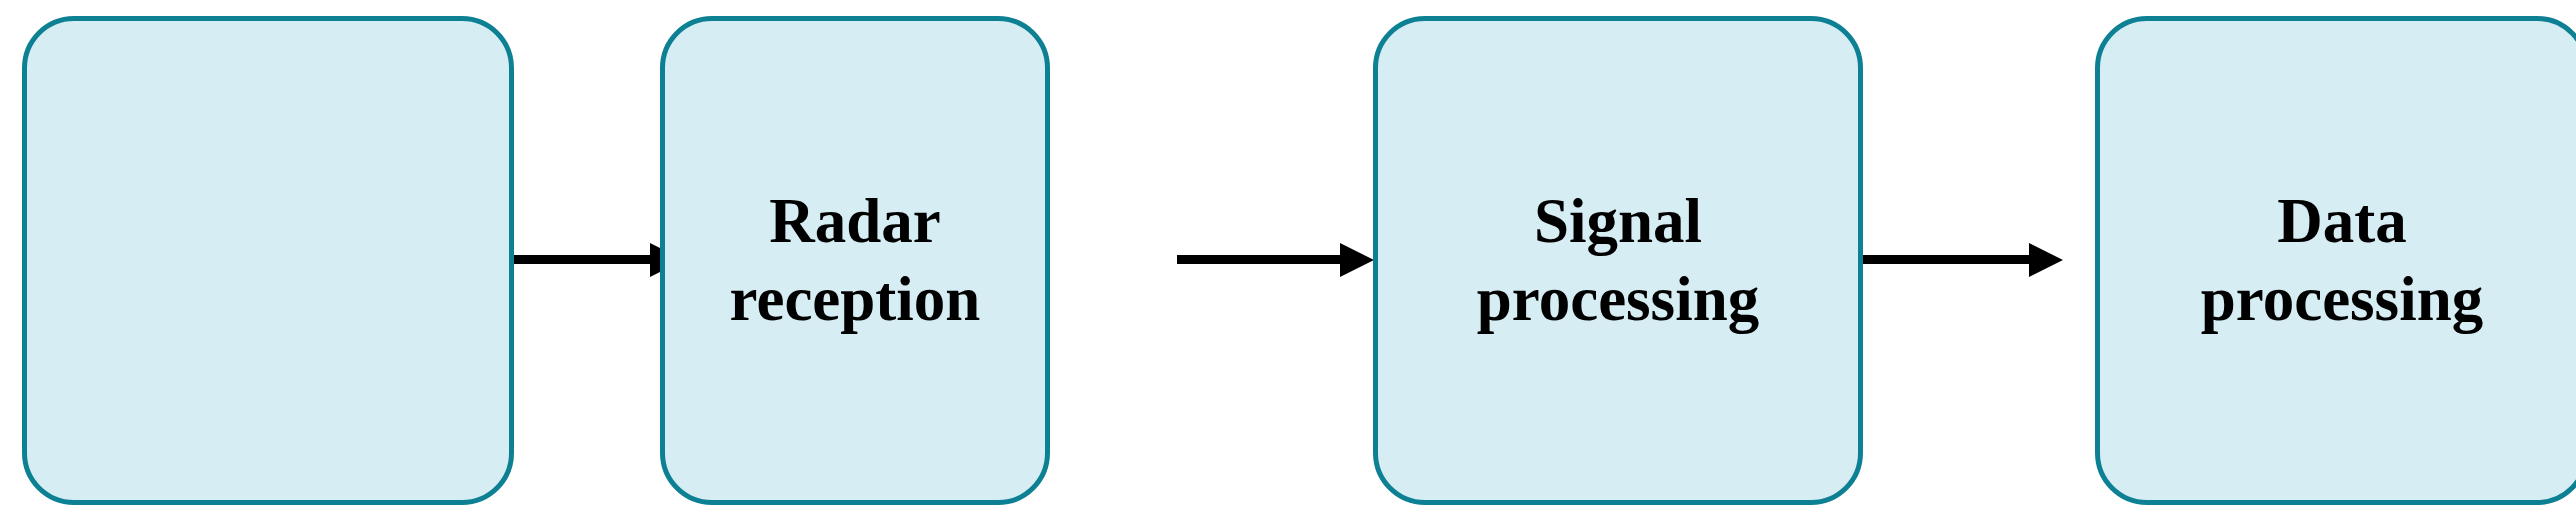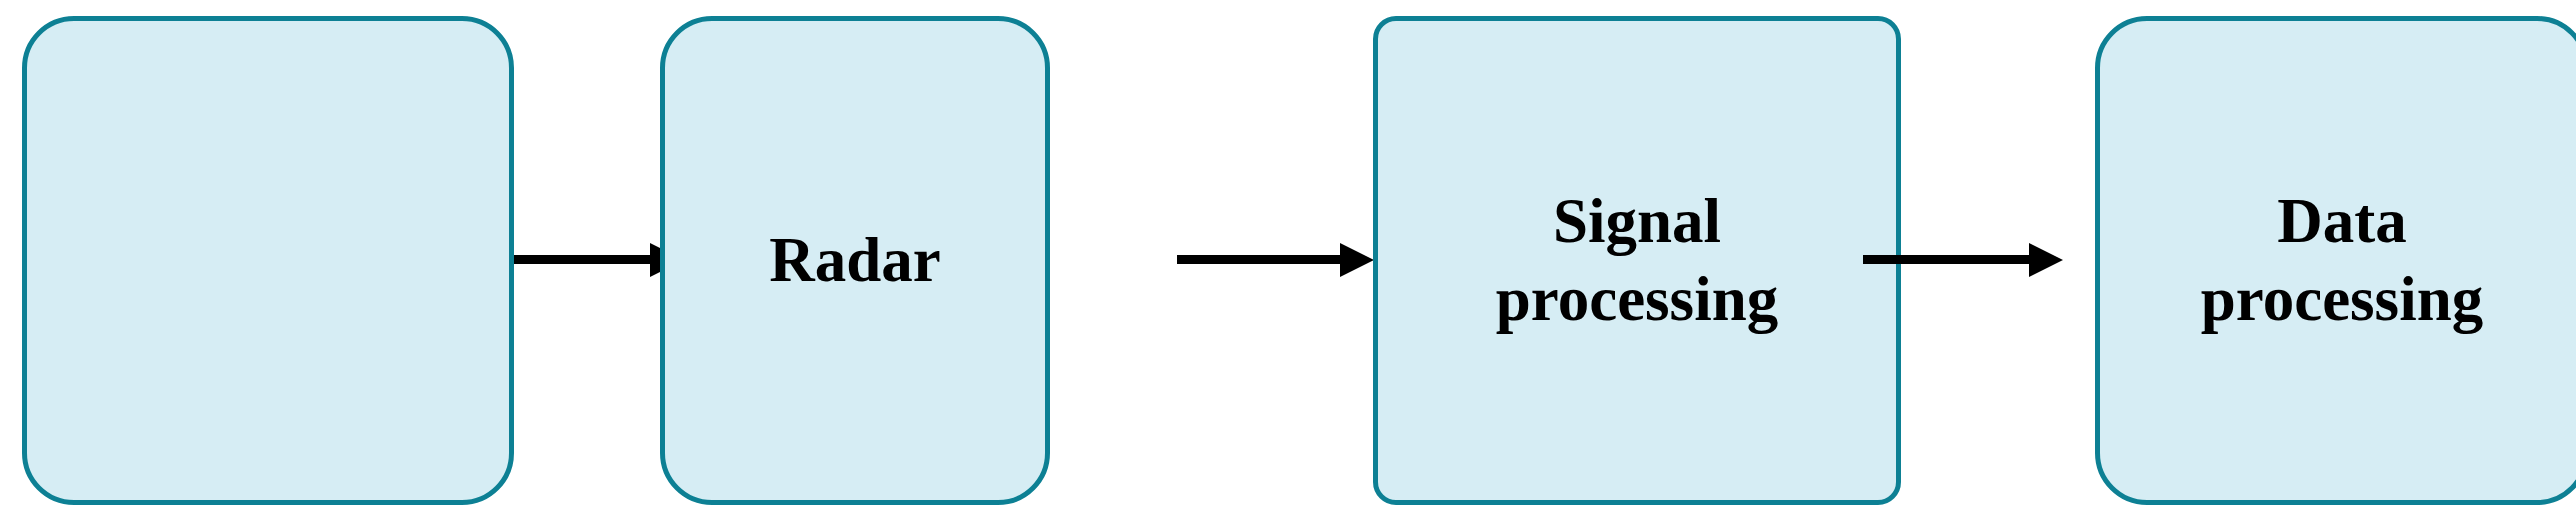--- a/index.html
+++ b/index.html
@@ -35,21 +35,21 @@
   .flow-box .line {
     display: block;
     font-size: 63px;
     line-height: 78px;
     font-weight: bold;
     color: var(--text);
     white-space: nowrap;
   }
   .box-1 { left: 22px;   width: 492px; }
   .box-2 { left: 660px;  width: 390px; }
-  .box-3 { left: 1373px; width: 528px; border-radius: 23px; }
+  .box-3 { left: 1373px; width: 490px; }
   .box-4 { left: 2063px; width: 494px; margin-left: 32px; }
 
   .arrow {
     position: absolute;
     top: 242px;
     height: 35px;
     display: flex;
     align-items: center;
   }
   .arrow-1 { left: 514px;  width: 170px; }
@@ -77,20 +77,21 @@
   <div class="flow-box box-1">
   </div>
 
   <div class="arrow arrow-1">
     <div class="arrow-line"></div>
     <div class="arrow-head"></div>
   </div>
 
   <div class="flow-box box-2">
     <span class="line">Radar</span>
+    <span class="line">reception</span>
   </div>
 
   <div class="arrow arrow-2">
     <div class="arrow-line"></div>
     <div class="arrow-head"></div>
   </div>
 
   <div class="flow-box box-3">
     <span class="line">Signal</span>
     <span class="line">processing</span>

